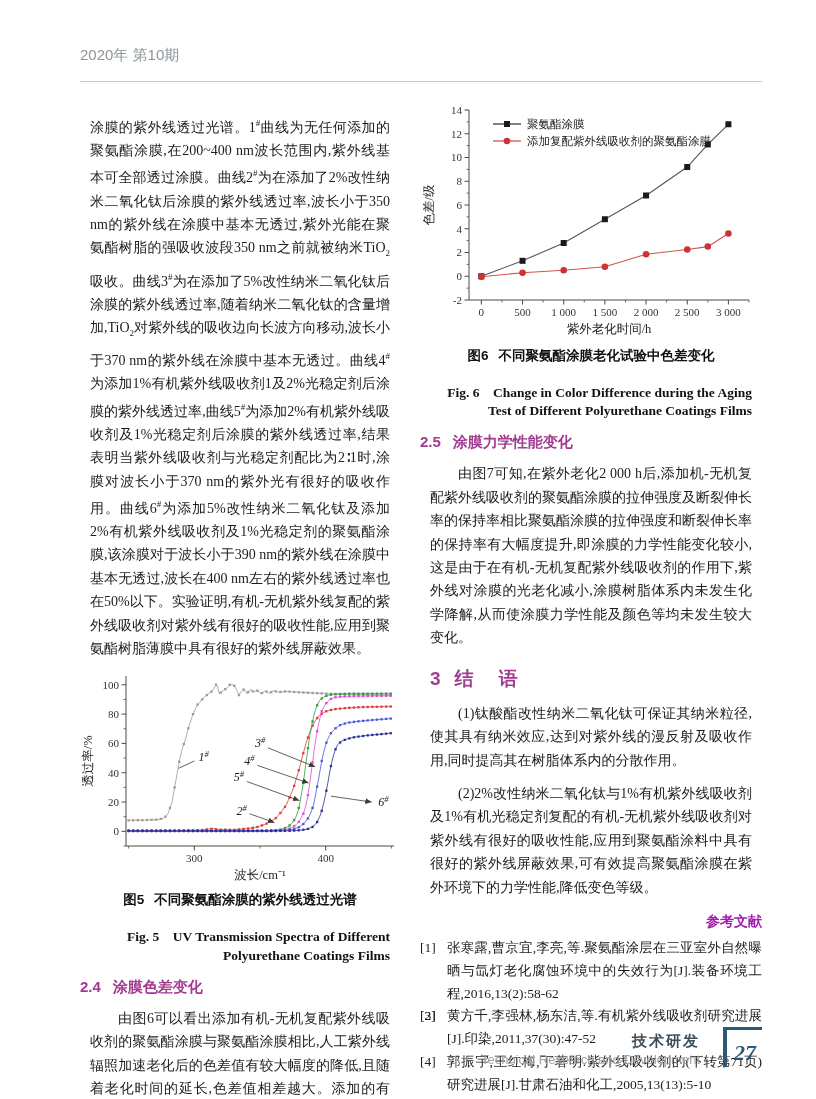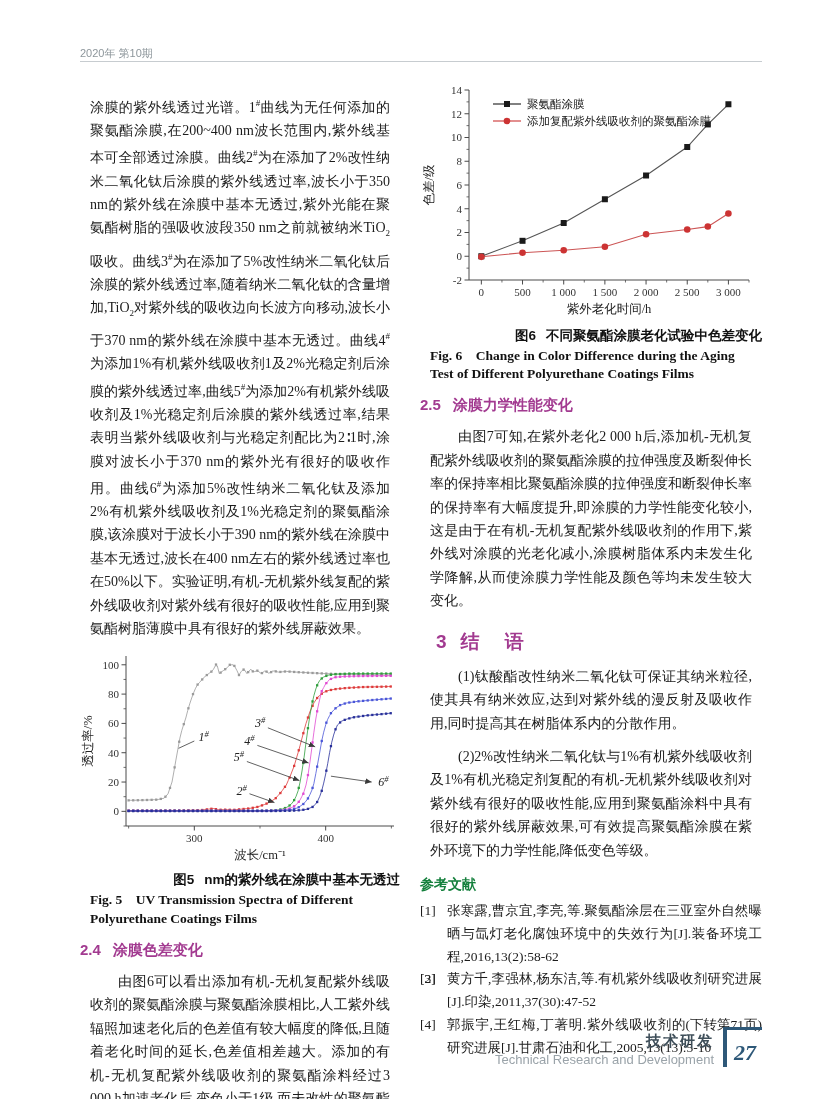--- a/index.html
+++ b/index.html
@@ -10,61 +10,61 @@
     box-sizing:border-box;
     padding:46px 54px 0 80px;
     font-family:"Liberation Serif",serif;
     color:#1c1c1c;
     overflow:hidden;
   }
   
   .hdr{
     display:flex;justify-content:space-between;align-items:flex-end;
     font-family:"Liberation Sans",sans-serif;
-    font-size:11px;color:#8d969b;
-    padding-bottom:0;border-bottom:1px solid #c7ccd0;
+    font-size:15px;color:#8d969b;
+    padding-bottom:16px;border-bottom:1px solid #c7ccd0;
   }
   
   .cols{display:flex;gap:20px;margin-top:20px;}
   .col-l{width:320px;flex:0 0 320px;}
   .col-r{width:342px;flex:0 0 342px;}
   p.body{font-size:14px;line-height:23.4px;text-align:justify;margin:10px;}
   p.body.indent{text-indent:2em;}
   p.body sup{font-size:9px;}
   p.body sub{font-size:9px;}
   
   figure{margin:8px 0 4px;text-align:center;}
   svg.chart{display:block;margin:0 auto;font-family:"Liberation Serif",serif;}
-  .cap-cn{font-family:"Liberation Sans",sans-serif;font-weight:bold;font-size:13.5px;color:#111;text-align:right;margin-top:3px;}
+  .cap-cn{font-family:"Liberation Sans",sans-serif;font-weight:bold;font-size:13.5px;color:#111;text-align:center;margin-top:3px;}
   .cap-cn .cap-label{margin-right:10px;}
-  .cap-en{font-weight:bold;font-size:13.5px;color:#111;text-align:left;line-height:1.35;margin-top:2px;padding:0 10px;}
+  .cap-en{font-weight:bold;font-size:13.5px;color:#111;text-align:right;line-height:1.35;margin-top:19px;padding:0 10px;}
   
   .sec{
     font-family:"Liberation Sans",sans-serif;
     color:#a23a90;font-size:15px;font-weight:bold;
     margin:13px 0 7px;
   }
   .sec .sec-num{margin-right:12px;margin-top:24px;}
   .sec-big{
     font-family:"Liberation Sans",sans-serif;
     color:#a23a90;font-size:19px;font-weight:bold;
-    margin:16px 16px 9px;
+    margin:16px 10px 9px;
   }
   .sec-big .sec-num{margin-right:14px;}
   .sec-big .sec-title{letter-spacing:10px;}
   
-  .refs-title{font-family:Liberation Mono, monospace;font-weight:bold;font-size:14px;text-align:left;margin:14px 0 6px;color:#15803d;}
+  .refs-title{font-family:Liberation Mono, monospace;font-weight:bold;font-size:14px;text-align:right;margin:14px 0 6px;color:#a21caf;}
   ol.refs{list-style:none;margin:0;padding:0;font-size:13.5px;line-height:22.8px;}
   ol.refs li{position:relative;padding-left:27px;text-align:justify;}
   ol.refs .rnum{position:absolute;left:0;top:0;}
   .cont-note{float:right;}
   
   .ftr{
     position:absolute;right:54px;bottom:32px;
-    display:flex;align-items:flex-end;gap:9px;
+    display:flex;align-items:flex-end;gap:23px;
   }
   .ftr-text{text-align:right;}
   .ftr-cn{font-family:"Liberation Sans",sans-serif;font-weight:bold;font-size:15px;color:#3e4e59;letter-spacing:2px;}
   .ftr-en{font-family:"Liberation Sans",sans-serif;font-size:13px;color:#9aa3a9;margin-top:1px;}
   .ftr-page{
     border-left:4px solid #2e5878;border-top:3px solid #2e5878;
     color:#2e5878;font-family:"Liberation Serif",serif;
     font-style:italic;font-weight:bold;font-size:22px;
     padding:10px 6px 2px 7px;line-height:1.15;
   }
@@ -480,21 +480,21 @@
             <line x1="177.37254901960785" y1="95.39655172413794" x2="228.60784313725492" y2="112.98275862068965" stroke="#3a3a3a" stroke-width="0.8" marker-end="url(#arr-fig5)"></line>
             <text x="169.49019607843138" y="95" text-anchor="middle" font-size="12" font-style="italic" fill="#222">4<tspan dy="-4" font-size="8.5">#</tspan></text>
             <line x1="166.86274509803923" y1="111.51724137931035" x2="219.41176470588235" y2="130.5689655172414" stroke="#3a3a3a" stroke-width="0.8" marker-end="url(#arr-fig5)"></line>
             <text x="158.98039215686276" y="111.12068965517241" text-anchor="middle" font-size="12" font-style="italic" fill="#222">5<tspan dy="-4" font-size="8.5">#</tspan></text>
             <line x1="169.49019607843138" y1="143.75862068965517" x2="194.45098039215688" y2="152.55172413793105" stroke="#3a3a3a" stroke-width="0.8" marker-end="url(#arr-fig5)"></line>
             <text x="161.60784313725492" y="144.82758620689657" text-anchor="middle" font-size="12" font-style="italic" fill="#222">2<tspan dy="-4" font-size="8.5">#</tspan></text>
             <line x1="250.94117647058823" y1="126.17241379310346" x2="291.66666666666663" y2="132.0344827586207" stroke="#3a3a3a" stroke-width="0.8" marker-end="url(#arr-fig5)"></line>
             <text x="298.2352941176471" y="136.0344827586207" text-anchor="start" font-size="12" font-style="italic" fill="#222">6<tspan dy="-4" font-size="8.5">#</tspan></text>
           </svg>
         <div class="cap-cn">
-          <span class="cap-label">图5</span><span>nm的紫外线在涂膜中基本无透过</span>
+          <span class="cap-label">图5</span><span>不同聚氨酯涂膜的紫外线透过光谱</span>
         </div>
         <div class="cap-en">Fig. 5　UV Transmission Spectra of Different Polyurethane Coatings Films</div>
       </figure>
 
       <h3 class="sec">
         <span class="sec-num">2.4</span><span>涂膜色差变化</span>
       </h3>
       <p class="body indent">由图6可以看出添加有机-无机复配紫外线吸收剂的聚氨酯涂膜与聚氨酯涂膜相比,人工紫外线辐照加速老化后的色差值有较大幅度的降低,且随着老化时间的延长,色差值相差越大。添加的有机-无机复配紫外线吸收剂的聚氨酯涂料经过3 000 h加速老化后,变色小于1级,而未改性的聚氨酯配方变色达到3级以上,因此有机-无机复配紫外线吸收剂的添加对提升聚氨酯涂膜的耐老化性能具有重要作用。</p>
     </div>
 

